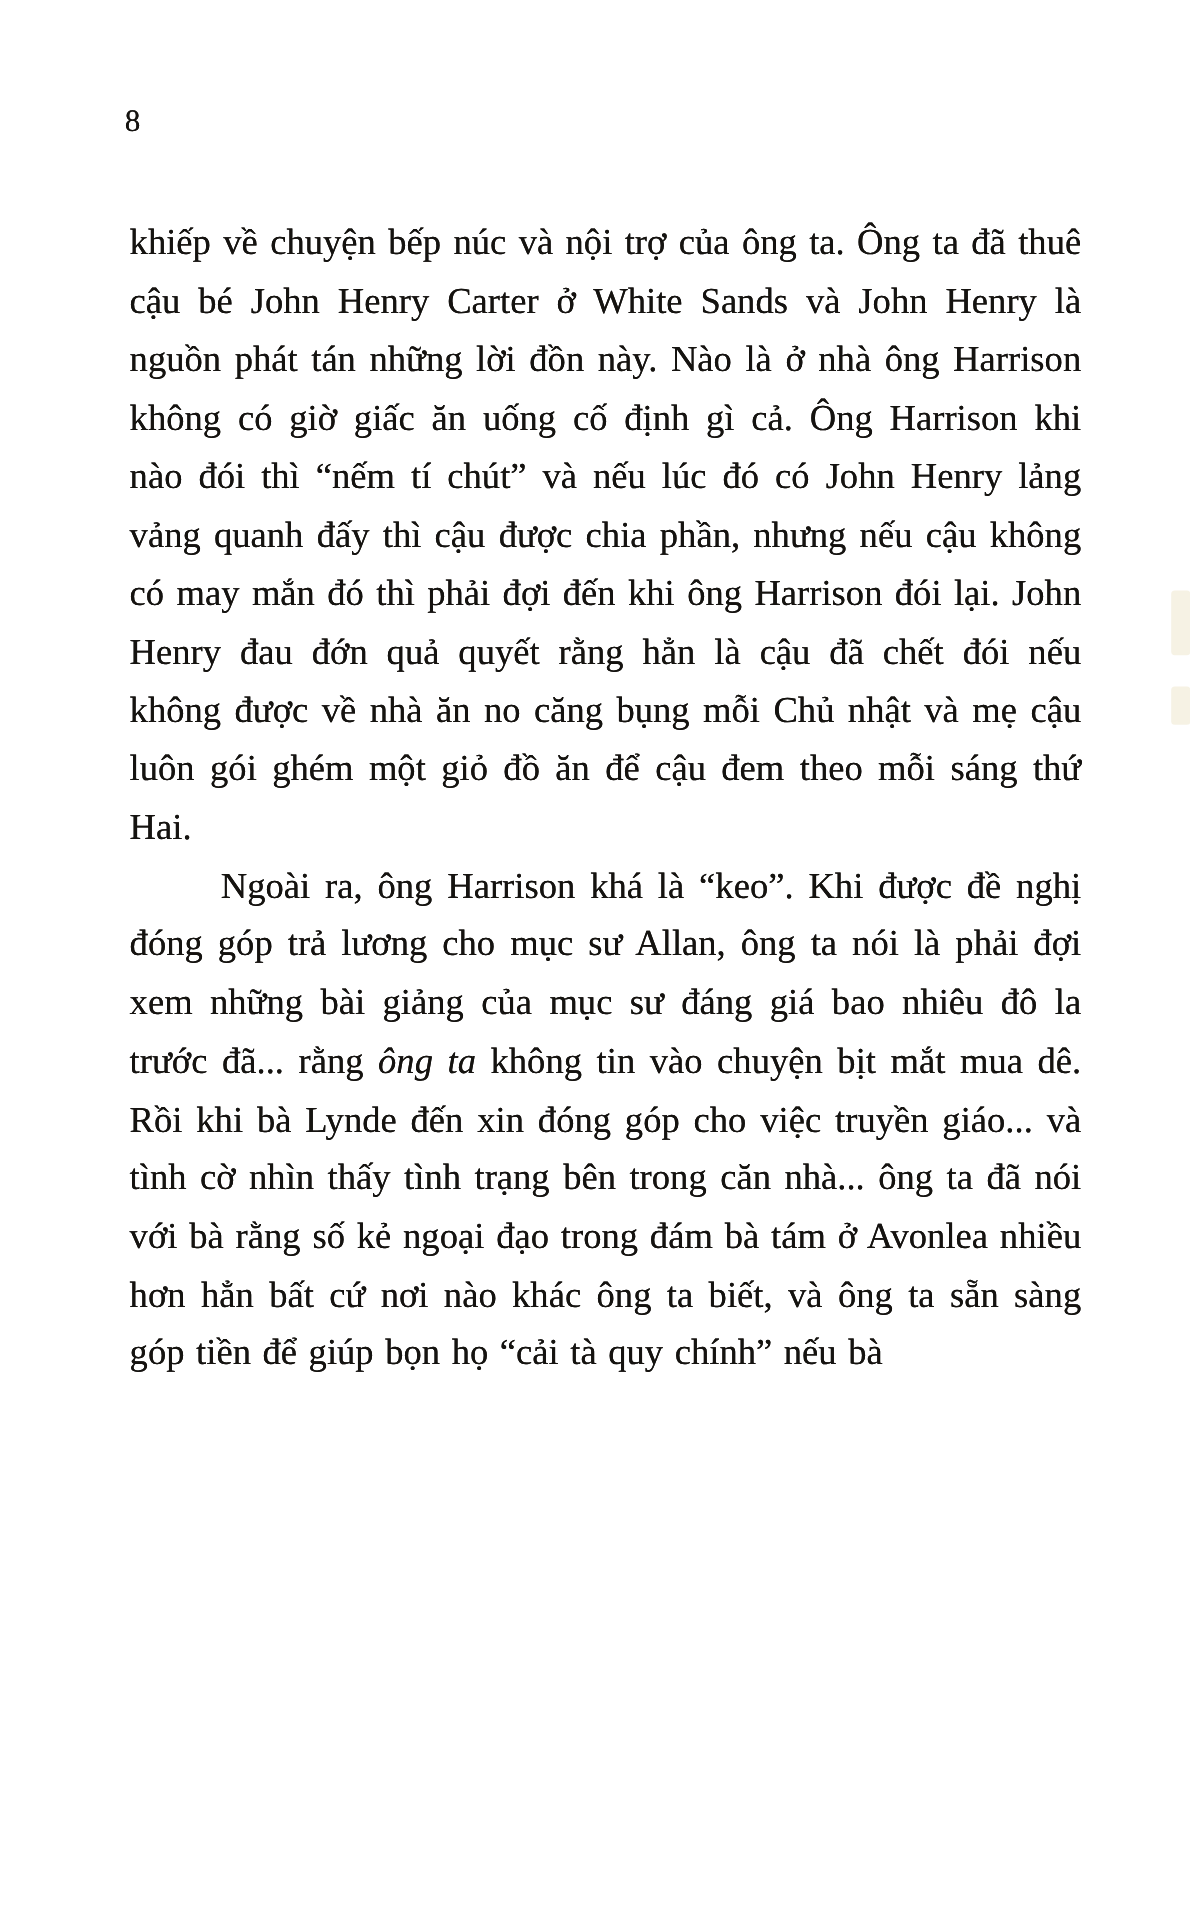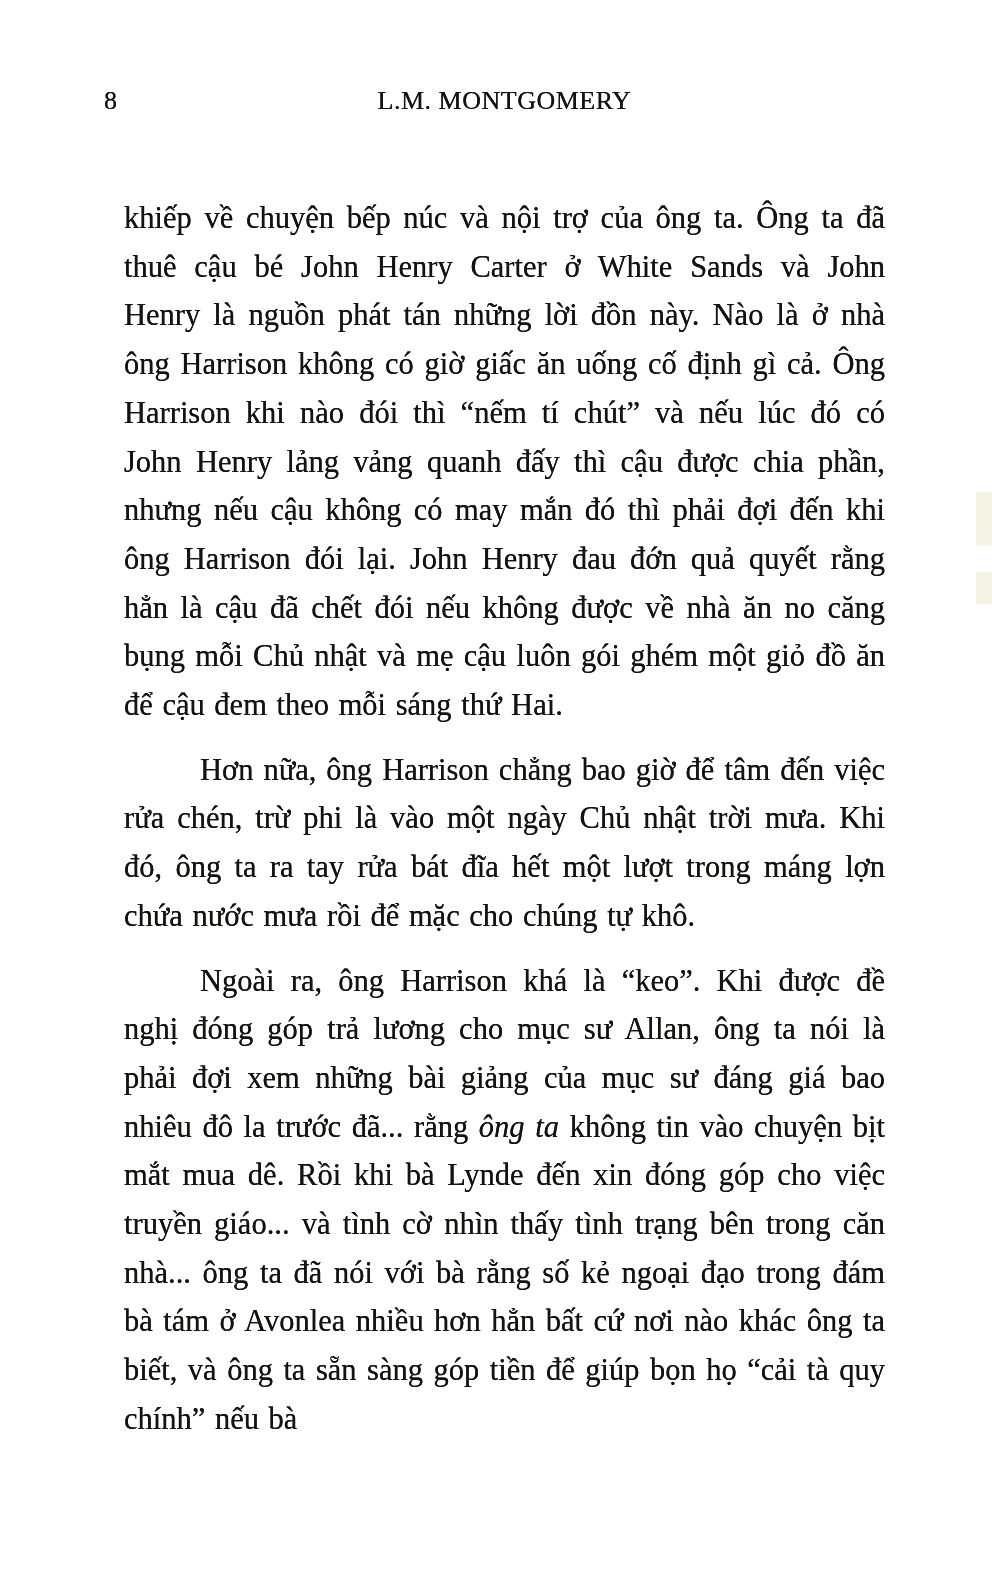--- a/index.html
+++ b/index.html
@@ -46,21 +46,21 @@
     position: absolute;
     top: 178px;
     left: 108px;
     width: 793px;
     font-size: 30.5px;
     line-height: 48.7px;
     text-align: justify;
     text-shadow: 0 0 0.5px currentColor;
   }
   .text-block p {
-    margin: 16px;
+    margin: 0;
     padding: 0;
     word-spacing: 2px;
   }
   .text-block p.indent {
     text-indent: 76px;
   }
   .text-block em {
   }
   
   .smudge {
@@ -73,25 +73,23 @@
   .smudge-1 { top: 492px; height: 54px; }
   .smudge-2 { top: 572px; height: 32px; }
 </style>
 </head>
 <body>
 
 <div class="page">
 
   <div class="running-head">
     <div class="page-number">8</div>
-    <div class="running-title">L.M. MONTGOMERY</div>
   </div>
 
   <div class="text-block">
       <p class=""><span>khiếp về chuyện bếp núc và nội trợ của ông ta. Ông ta đã thuê cậu bé John Henry Carter ở White Sands và John Henry là nguồn phát tán những lời đồn này. Nào là ở nhà ông Harrison không có giờ giấc ăn uống cố định gì cả. Ông Harrison khi nào đói thì “nếm tí chút” và nếu lúc đó có John Henry lảng vảng quanh đấy thì cậu được chia phần, nhưng nếu cậu không có may mắn đó thì phải đợi đến khi ông Harrison đói lại. John Henry đau đớn quả quyết rằng hẳn là cậu đã chết đói nếu không được về nhà ăn no căng bụng mỗi Chủ nhật và mẹ cậu luôn gói ghém một giỏ đồ ăn để cậu đem theo mỗi sáng thứ Hai.</span></p>
-      <p class="indent"><span>Hơn nữa, ông Harrison chẳng bao giờ để tâm đến việc rửa chén, trừ phi là vào một ngày Chủ nhật trời mưa. Khi đó, ông ta ra tay rửa bát đĩa hết một lượt trong máng lợn chứa nước mưa rồi để mặc cho chúng tự khô.</span></p>
       <p class="indent"><span>Ngoài ra, ông Harrison khá là “keo”. Khi được đề nghị đóng góp trả lương cho mục sư Allan, ông ta nói là phải đợi xem những bài giảng của mục sư đáng giá bao nhiêu đô la trước đã... rằng </span><em>ông ta</em><span> không tin vào chuyện bịt mắt mua dê. Rồi khi bà Lynde đến xin đóng góp cho việc truyền giáo... và tình cờ nhìn thấy tình trạng bên trong căn nhà... ông ta đã nói với bà rằng số kẻ ngoại đạo trong đám bà tám ở Avonlea nhiều hơn hẳn bất cứ nơi nào khác ông ta biết, và ông ta sẵn sàng góp tiền để giúp bọn họ “cải tà quy chính” nếu bà</span></p>
     </div>
 
   <div class="smudge smudge-1"></div>
   <div class="smudge smudge-2"></div>
 
 </div>
 
 </body></html>

